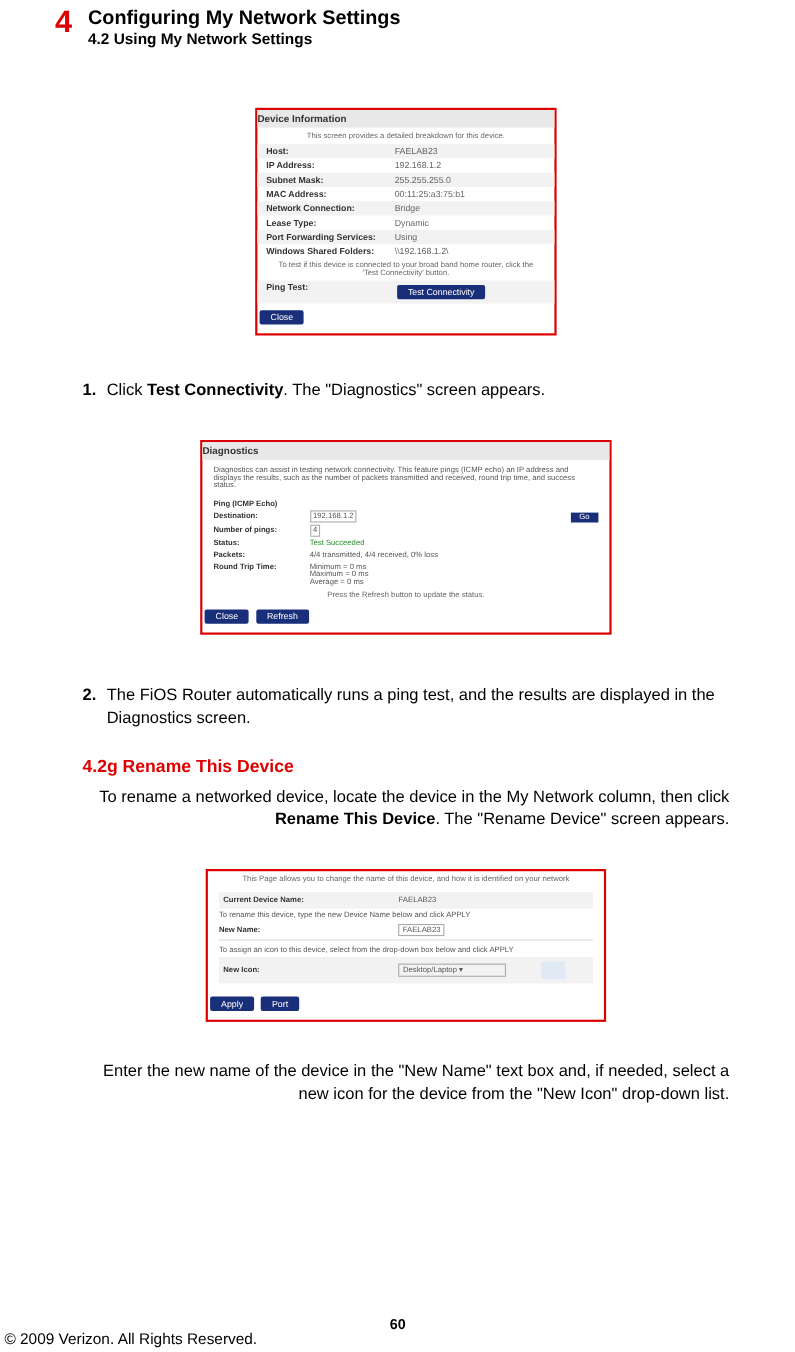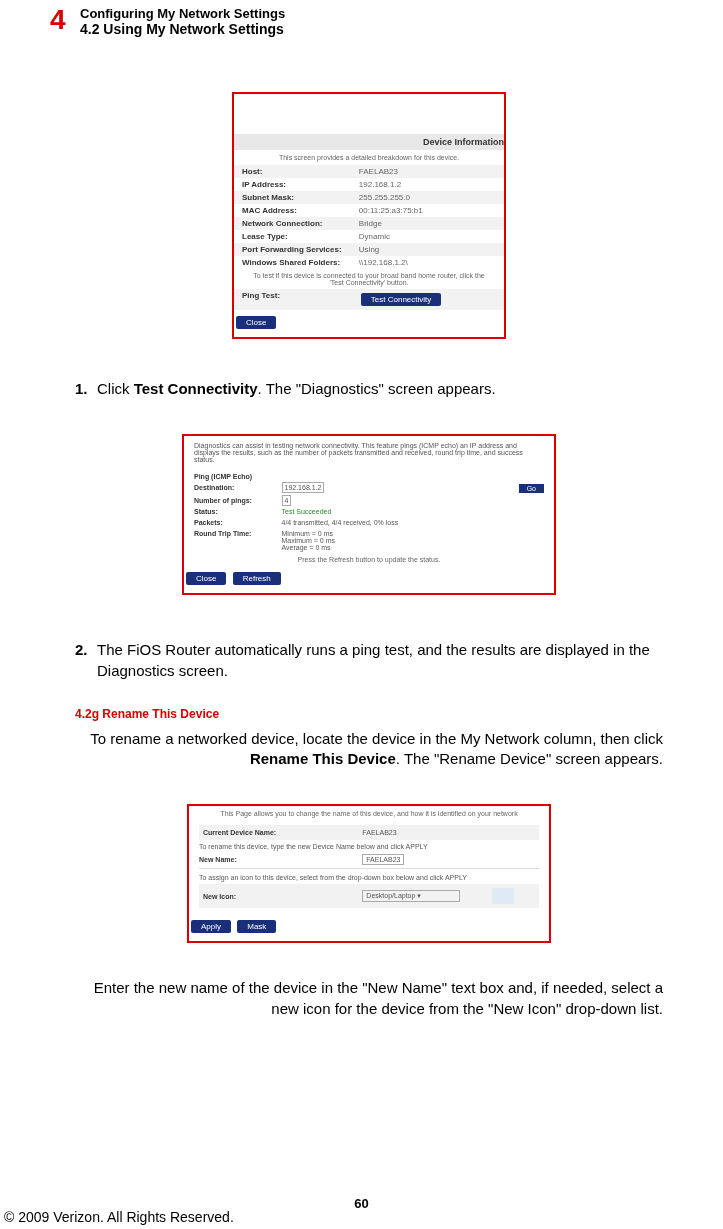--- a/index.html
+++ b/index.html
@@ -22,21 +22,21 @@
     top: 4px;
     font-size: 28px;
     font-weight: bold;
     color: #d00;
     font-family: Arial, sans-serif;
   }
   .header-titles {
     margin-left: 30px;
   }
   .ch-title {
-    font-size: 13px;
+    font-size: 18px;
     font-weight: bold;
   }
   .ch-sub {
     font-size: 14px;
     font-weight: bold;
   }
   .content {
     padding: 0 60px 0 75px;
   }
   .figure {
@@ -44,26 +44,25 @@
     margin: 55px auto 40px auto;
     background: #fff;
     font-size: 8px;
     color: #555;
   }
   .fig1 { width: 270px; }
   .fig2 { width: 370px; margin-top:35px; margin-bottom:45px;}
   .fig3 { width: 360px; margin-top:35px; margin-bottom:35px;}
   .fig-title {
     background: #e8e8e8;
-    text-align: right;
+    text-align: left;
     font-weight: bold;
     color: #333;
     padding: 3px 0;
     font-size: 9px;
-    margin-top: 40px;
   }
   .fig-sub {
     text-align: center;
     padding: 4px 6px;
     font-size: 7px;
     color: #666;
   }
   .kv-row {
     display: flex;
     padding: 2px 8px;
@@ -96,21 +95,21 @@
   }
   .step-num {
     flex: 0 0 22px;
     font-weight: bold;
   }
   .step-text { flex: 1; }
   strong { font-weight: bold; }
   .sec-heading {
     color: #d00;
     font-weight: bold;
-    font-size: 12px;
+    font-size: 16px;
     margin-top: 26px;
     margin-bottom: 8px;
   }
   .para {
     font-size: 15px;
     line-height: 1.35;
     margin: 6px 0;
     text-align: right;
   }
   .diag-body { padding: 4px 10px 0 10px; font-size:7px;}
@@ -208,20 +207,21 @@
   </div>
 
   <div class="step">
     <div class="step-num">1.</div>
     <div class="step-text">
       <span>Click </span><strong>Test Connectivity</strong><span>. The "Diagnostics" screen appears.</span>
     </div>
   </div>
 
   <div class="figure fig2">
+    <div class="fig-title">Diagnostics</div>
     <div class="diag-body">
       <div class="diag-line">Diagnostics can assist in testing network connectivity. This feature pings (ICMP echo) an IP address and displays the results, such as the number of packets transmitted and received, round trip time, and success status.</div>
       <div class="diag-line" style="font-weight:bold;color:#333;margin-top:6px;">Ping (ICMP Echo)</div>
       <div class="diag-row">
         <div class="diag-key">Destination:</div>
         <div class="diag-val">
           <span class="diag-input">192.168.1.2</span>
           <span class="go-btn">Go</span>
         </div>
       </div>
@@ -280,21 +280,21 @@
       <div class="rename-row flex" style="background:#f2f2f2;padding:4px 4px;align-items:center;">
         <div class="rename-key">New Icon:</div>
         <div class="rename-val">
           <span class="rename-select">Desktop/Laptop ▾</span>
           <span class="icon-preview"></span>
         </div>
       </div>
     </div>
     <div class="btn-row">
       <span class="btn">Apply</span>
-      <span class="btn">Mask</span>
+      <span class="btn">Port</span>
     </div>
   </div>
 
   <div class="para">Enter the new name of the device in the "New Name" text box and, if needed, select a new icon for the device from the "New Icon" drop-down list.</div>
 
 </div>
 
 <div class="footer">60</div>
 <div class="copyright">© 2009 Verizon. All Rights Reserved.</div>
 

